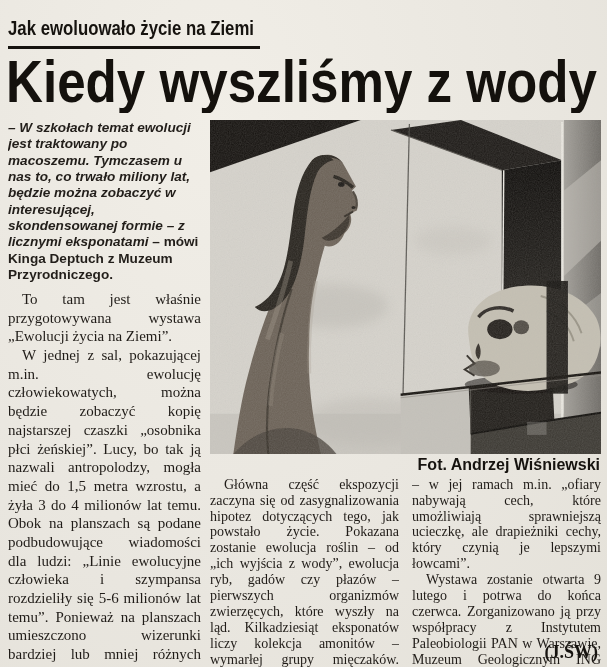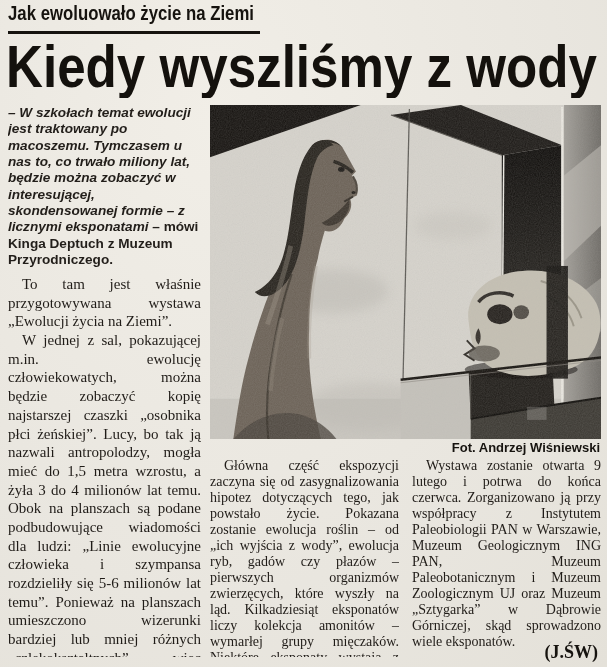--- a/index.html
+++ b/index.html
@@ -6,21 +6,21 @@
   html,body { width:607px; height:667px; }
   body {
     background: radial-gradient(ellipse at 35% 18%, #f1eee7 0%, #e9e6df 62%, #e4e1d9 100%);
     color:#1b1815;
     font-family:"Liberation Serif", serif;
     overflow:hidden;
     position:relative;
   }
   .kicker-block{
     display:inline-block;
-    margin:3px 0 0 8px;
+    margin:18px 0 0 8px;
     border-bottom:3px solid #16130f;
     padding-bottom:2px;
   }
   .kicker-svg text{
     font-family:"Liberation Sans", sans-serif;
     font-weight:bold;
     font-size:20px;
     fill:#16130f;
   }
   .headline-svg{ display:block; margin:3px 0 0 6px; }
@@ -49,21 +49,21 @@
     color:#201c18;
   }
   .indent{ text-indent:14px; }
   .q-italic{ font-style:italic; }
   .right-area{ flex:1; min-width:0; }
   .photo-fig{ height:334px; }
   .photo-fig svg{ display:block; width:100%; height:100%; }
   .caption{
     font-family:"Liberation Sans", sans-serif;
     font-weight:bold;
-    font-size:13px;
+    font-size:16px;
     text-align:right;
     color:#16130f;
     margin:2px 1px 3px 0;
     line-height:1.1;
   }
   .cols23{ display:flex; gap:13px; }
   .cols23 .col{ flex:1; min-width:0; overflow:hidden; }
   .cols23 p.body{ font-size:14px; line-height:1.14; }
   .signature{
     position:absolute;
@@ -193,20 +193,21 @@
     </figure>
 
     <div class="caption">Fot. Andrzej Wiśniewski</div>
 
     <div class="cols23">
       <div class="col">
         <p class="body indent"><span>Główna część ekspozycji zaczyna się od zasygnalizowania hipotez dotyczących tego, jak powstało życie. Pokazana zostanie ewolucja roślin – od „ich wyjścia z wody”, ewolucja ryb, gadów czy płazów – pierwszych organizmów zwierzęcych, które wyszły na ląd. Kilkadziesiąt eksponatów liczy kolekcja amonitów – wymarłej grupy mięczaków. Niektóre eksponaty wystają z piasku, sprawiając wrażenie, że właśnie zostały odkryte.</span></p>
 
       </div>
       <div class="col">
+        <p class="body"><span>– w jej ramach m.in. „ofiary nabywają cech, które umożliwiają sprawniejszą ucieczkę, ale drapieżniki cechy, który czynią je lepszymi łowcami”.</span></p>
         <p class="body indent"><span>Wystawa zostanie otwarta 9 lutego i potrwa do końca czerwca. Zorganizowano ją przy współpracy z Instytutem Paleobiologii PAN w Warszawie, Muzeum Geologicznym ING PAN, Muzeum Paleobotanicznym i Muzeum Zoologicznym UJ oraz Muzeum „Sztygarka” w Dąbrowie Górniczej, skąd sprowadzono wiele eksponatów.</span></p>
       </div>
     </div>
 
   </div>
 </div>
 
 <div class="signature">(J.ŚW)</div>
 
 

